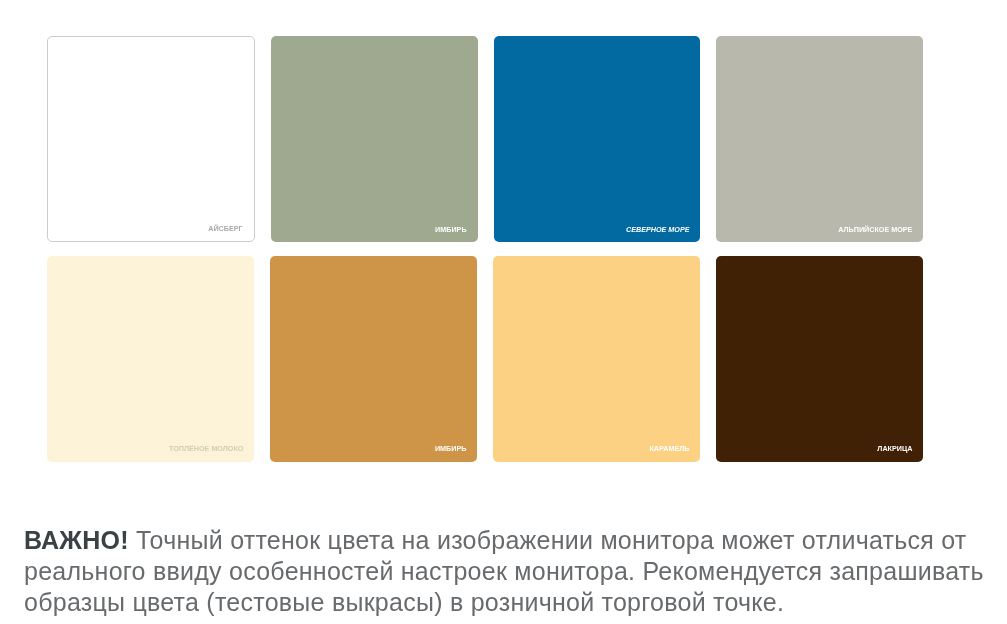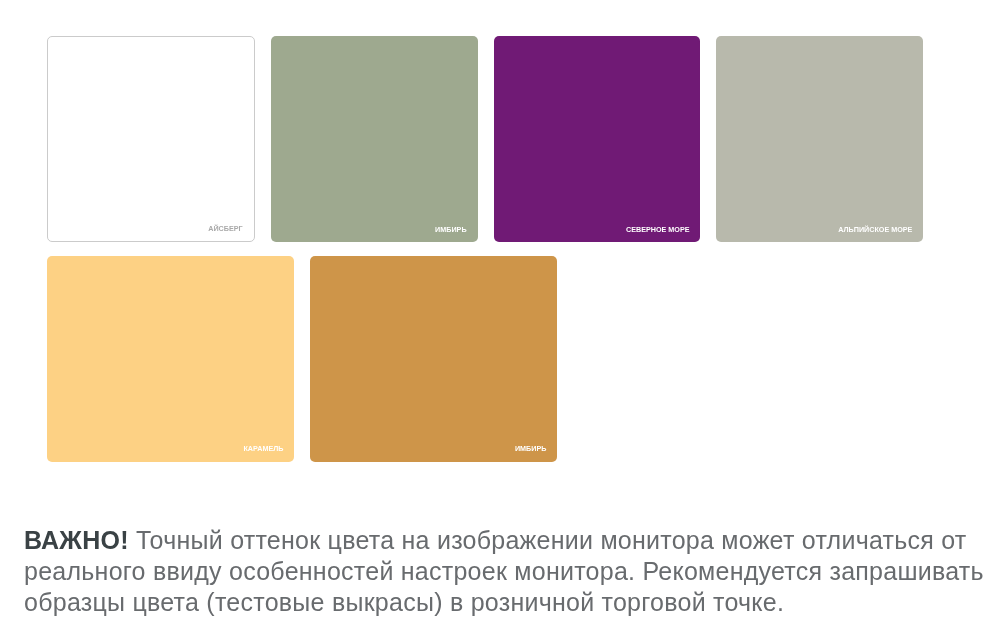--- a/index.html
+++ b/index.html
@@ -43,32 +43,38 @@
 
 <div id="palette-grid">
 
   <div class="swatch-row">
     <div class="swatch sw-ice" data-bind-style="background-color:palette.rows.0.swatches.0.color;border-color:palette.rows.0.swatches.0.border_color" style="background-color: rgb(255, 255, 255); border: 1px solid rgb(203, 203, 203);">
       <span class="swatch-label" data-bind="palette.rows.0.swatches.0.name" data-bind-style="color:palette.rows.0.swatches.0.label_color" style="color: rgb(169, 169, 169);">АЙСБЕРГ</span>
     </div>
     <div class="swatch sw-fjord" data-bind-style="background-color:palette.rows.0.swatches.1.color;border-color:palette.rows.0.swatches.1.border_color" style="background-color: rgb(158, 169, 143); border: none;">
       <span class="swatch-label" data-bind="palette.rows.0.swatches.1.name" data-bind-style="color:palette.rows.0.swatches.1.label_color" style="color: rgb(255, 255, 255);">ИМБИРЬ</span>
     </div>
-    <div class="swatch sw-northsea" data-bind-style="background-color:palette.rows.0.swatches.2.color;border-color:palette.rows.0.swatches.2.border_color" style="background-color: #701a75; border: none;">
+    <div class="swatch sw-northsea" data-bind-style="background-color:palette.rows.0.swatches.2.color;border-color:palette.rows.0.swatches.2.border_color" style="background-color: #0369a1; border: none; font-style: italic;">
       <span class="swatch-label" data-bind="palette.rows.0.swatches.2.name" data-bind-style="color:palette.rows.0.swatches.2.label_color" style="color: rgb(255, 255, 255);">СЕВЕРНОЕ МОРЕ</span>
     </div>
     <div class="swatch sw-alpine" data-bind-style="background-color:palette.rows.0.swatches.3.color;border-color:palette.rows.0.swatches.3.border_color" style="background-color: rgb(184, 185, 172); border: none;">
       <span class="swatch-label" data-bind="palette.rows.0.swatches.3.name" data-bind-style="color:palette.rows.0.swatches.3.label_color" style="color: rgb(255, 255, 255);">АЛЬПИЙСКОЕ МОРЕ</span>
     </div>
   </div>
 
   <div class="swatch-row">
+    <div class="swatch sw-bakedmilk" data-bind-style="background-color:palette.rows.1.swatches.0.color;border-color:palette.rows.1.swatches.0.border_color" style="background-color: rgb(252, 243, 216); border: none;">
+      <span class="swatch-label" data-bind="palette.rows.1.swatches.0.name" data-bind-style="color:palette.rows.1.swatches.0.label_color" style="color: rgb(213, 205, 175);">ТОПЛЁНОЕ МОЛОКО</span>
+    </div>
+    <div class="swatch sw-ginger" data-bind-style="background-color:palette.rows.1.swatches.1.color;border-color:palette.rows.1.swatches.1.border_color" style="background-color: rgb(206, 149, 73); border: none;">
+      <span class="swatch-label" data-bind="palette.rows.1.swatches.1.name" data-bind-style="color:palette.rows.1.swatches.1.label_color" style="color: rgb(255, 255, 255);">ИМБИРЬ</span>
+    </div>
     <div class="swatch sw-caramel" data-bind-style="background-color:palette.rows.1.swatches.2.color;border-color:palette.rows.1.swatches.2.border_color" style="background-color: rgb(253, 209, 132); border: none;">
       <span class="swatch-label" data-bind="palette.rows.1.swatches.2.name" data-bind-style="color:palette.rows.1.swatches.2.label_color" style="color: rgb(255, 255, 255);">КАРАМЕЛЬ</span>
     </div>
-    <div class="swatch sw-ginger" data-bind-style="background-color:palette.rows.1.swatches.1.color;border-color:palette.rows.1.swatches.1.border_color" style="background-color: rgb(206, 149, 73); border: none;">
-      <span class="swatch-label" data-bind="palette.rows.1.swatches.1.name" data-bind-style="color:palette.rows.1.swatches.1.label_color" style="color: rgb(255, 255, 255);">ИМБИРЬ</span>
+    <div class="swatch sw-licorice" data-bind-style="background-color:palette.rows.1.swatches.3.color;border-color:palette.rows.1.swatches.3.border_color" style="background-color: rgb(65, 33, 5); border: none;">
+      <span class="swatch-label" data-bind="palette.rows.1.swatches.3.name" data-bind-style="color:palette.rows.1.swatches.3.label_color" style="color: rgb(255, 255, 255);">ЛАКРИЦА</span>
     </div>
   </div>
 
 </div>
 
 <p id="notice"><span class="lead" data-bind="notice.lead" data-bind-style="color:notice.lead_color" style="color: rgb(58, 66, 69);">ВАЖНО!</span><span class="body" data-bind="notice.body" data-bind-style="color:notice.body_color" style="color: rgb(104, 107, 110);"> Точный оттенок цвета на изображении монитора может отличаться от реального ввиду особенностей настроек монитора. Рекомендуется запрашивать образцы цвета (тестовые выкрасы) в розничной торговой точке.</span></p>
 
 </body></html>

